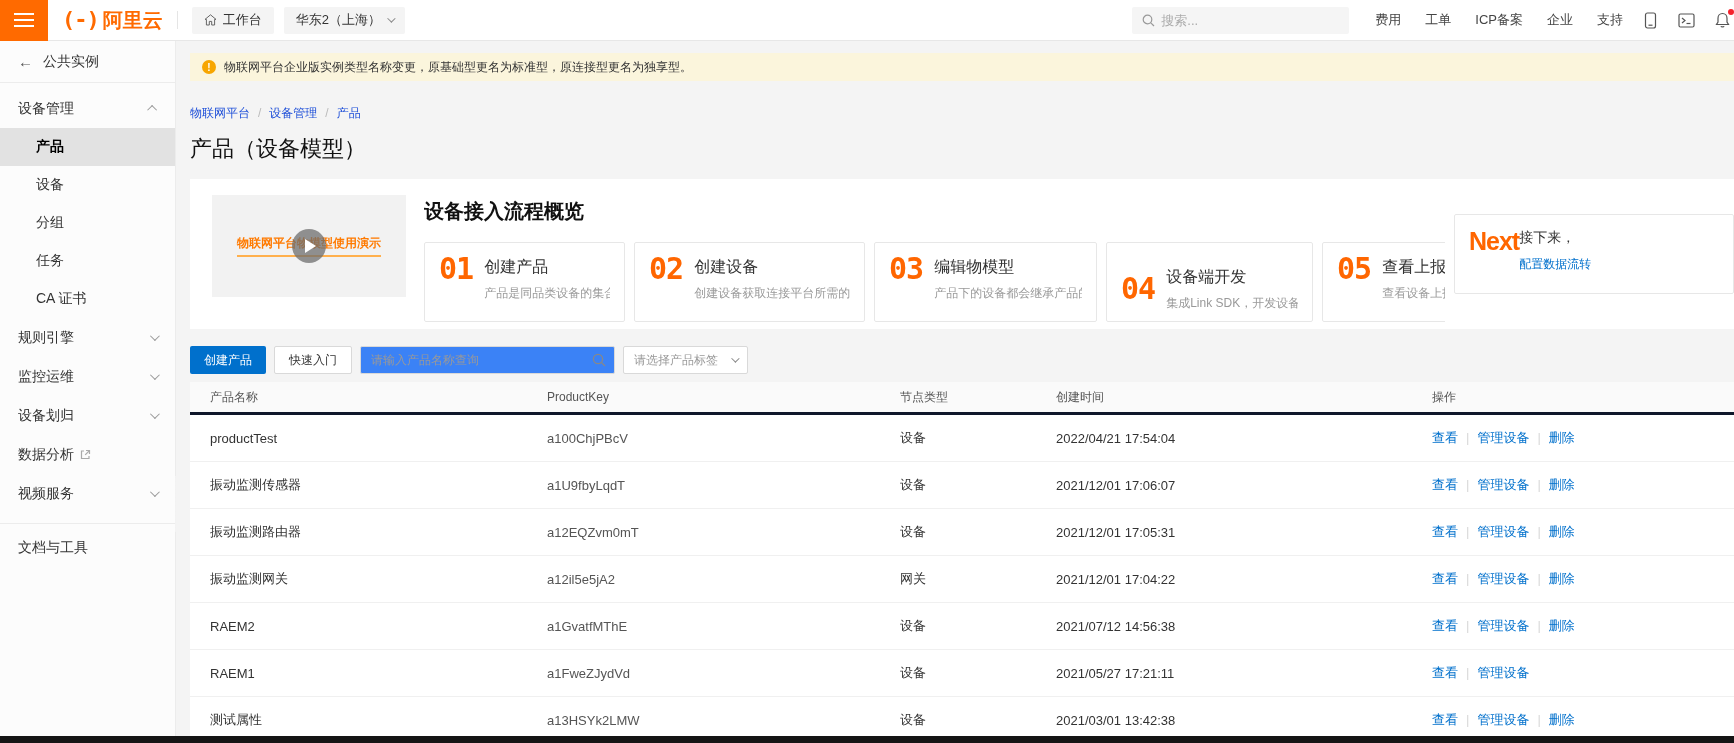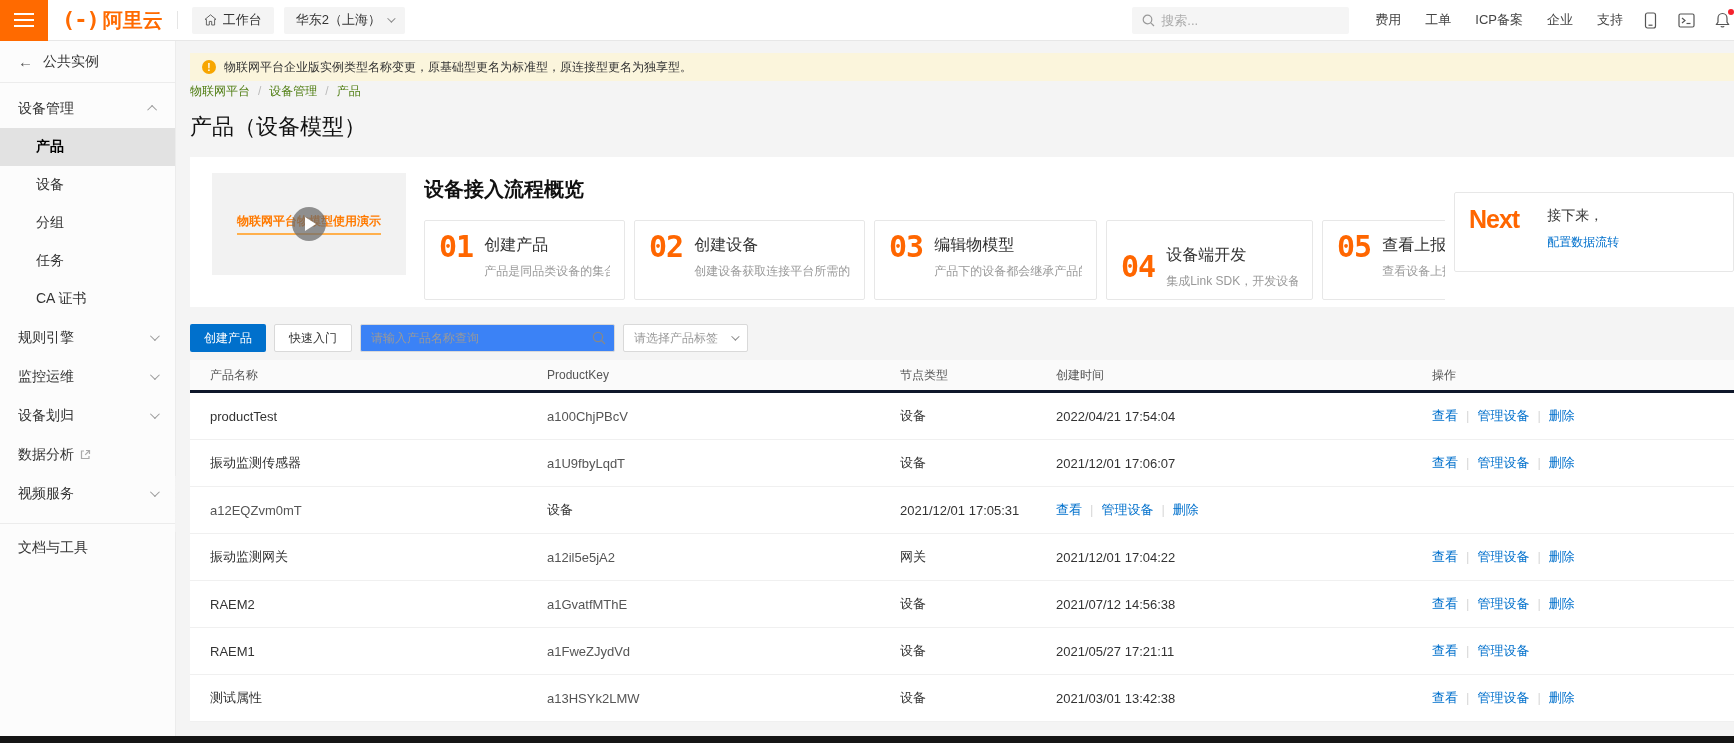--- a/index.html
+++ b/index.html
@@ -46,21 +46,21 @@
   .side-item .ext-i { display:none; margin-left:6px; }
   .side-item.ext .ext-i { display:inline-block; }
   .side-div { border-top:1px solid #ececec; margin:10px 0 4px 0; }
   .collapse-handle { position:absolute; right:-11px; top:435px; width:11px; height:56px; display:flex; align-items:center; justify-content:center; color:#bbb; font-size:14px; cursor:pointer; background:linear-gradient(to right,#f3f3f3,#eaeaea); border-radius:0 6px 6px 0; }
 
   
   .banner { height:28px; background:#fbf5dc; display:flex; align-items:center; gap:8px; padding-left:12px; font-size:12px; color:#333; }
   .warn-ic { width:14px; height:14px; border-radius:50%; background:#f7a600; color:#fff; font-size:10px; font-weight:bold; display:flex; align-items:center; justify-content:center; flex-shrink:0; }
 
   
-  .breadcrumb { margin-top:2px; font-size:12px; color:#4d7c0f; display:flex; align-items:center; }
+  .breadcrumb { margin-top:24px; font-size:12px; color:#1d4ed8; display:flex; align-items:center; }
   .crumb { cursor:pointer; }
   .crumb:not(:last-child)::after { content:"/"; color:#bbb; margin:0 8px; }
   .page-title { margin-top:12px; font-size:22px; font-weight:normal; color:#111; }
 
   
   .flow-card { margin-top:15px; background:#fff; height:150px; display:flex; overflow:hidden; }
   .video-thumb { width:194px; height:102px; margin:16px 0 0 22px; background:#f2f2f2; position:relative; display:flex; align-items:center; justify-content:center; flex-shrink:0; cursor:pointer; }
   .video-cap { color:#FF7A00; font-size:12px; font-weight:bold; border-bottom:2px solid #FFB04D; padding-bottom:3px; white-space:nowrap; }
   .play-btn { position:absolute; width:34px; height:34px; border-radius:50%; background:rgba(110,110,110,.75); display:flex; align-items:center; justify-content:center; }
   .play-btn i { display:block; width:0; height:0; border-left:11px solid #fff; border-top:7px solid transparent; border-bottom:7px solid transparent; margin-left:3px; }
@@ -68,21 +68,21 @@
   .flow-title { margin-top:19px; font-size:20px; font-weight:bold; color:#111; }
   .steps { display:flex; gap:9px; margin-top:17px; overflow:hidden; }
   .steps > div { border:1px solid #e7e7e7; border-radius:2px; height:80px; padding:14px 14px 0 14px; display:flex; flex-shrink:0; overflow:hidden; background:#fff; }
   .steps > div:nth-of-type(1){ width:201px; } .steps > div:nth-of-type(2){ width:231px; }
   .steps > div:nth-of-type(3){ width:223px; } .steps > div:nth-of-type(4){ width:207px;align-items:center; }
   .steps > div:nth-of-type(5){ width:255px; } .steps > div.next-card { width:280px; }
   .step-num { color:#FF6600; font-size:30px; font-weight:bold; line-height:24px; margin-right:11px; font-family:"DejaVu Sans Mono",monospace; letter-spacing:-1px; }
   .step-body { overflow:hidden; }
   .step-title { font-size:16px; color:#333; white-space:nowrap; }
   .step-desc { font-size:12px; color:#999; margin-top:7px; white-space:nowrap; }
-  .next-label { color:#FF6600; font-size:25px; font-weight:bold; line-height:24px; margin-right:28px; letter-spacing:-1px; }
+  .next-label { color:#FF6600; font-size:25px; font-weight:bold; line-height:24px; margin-right:0; letter-spacing:-1px; }
   .next-text { font-size:14px; color:#333; white-space:nowrap; }
   .next-link { display:block; font-size:12px; color:#0070CC; margin-top:9px; white-space:nowrap; cursor:pointer; }
 
   
   .toolbar { margin-top:17px; display:flex; align-items:center; height:28px; gap:8px; }
   .btn-primary { height:28px; padding:0 14px; background:#0070CC; color:#fff; border:0; border-radius:2px; font-size:12px; cursor:pointer; font-family:inherit; }
   .btn-default { height:28px; padding:0 14px; background:#fff; color:#333; border:1px solid #d9d9d9; border-radius:2px; font-size:12px; cursor:pointer; font-family:inherit; }
   .search-box { width:255px; height:28px; background:#3b82f6; border:1px solid #d9d9d9; border-radius:2px; display:flex; align-items:center; padding:0 8px 0 10px; }
   .search-box input { flex:1; border:0; outline:none; font-size:12px; color:#333; background:transparent; font-family:inherit; }
   .search-box input::placeholder { color:#999; }
@@ -365,20 +365,21 @@
 
           <div class="trow">
             <div class="cell-name">振动监测传感器</div>
             <div class="cell-key">a1U9fbyLqdT</div>
             <div class="cell-type">设备</div>
             <div class="cell-time">2021/12/01 17:06:07</div>
             <div class="cell-actions"><a class="tlink">查看</a><span class="sep">|</span><a class="tlink">管理设备</a><span class="sep">|</span><a class="tlink">删除</a></div>
           </div>
 
           <div class="trow">
+            <div class="cell-name">振动监测路由器</div>
             <div class="cell-key">a12EQZvm0mT</div>
             <div class="cell-type">设备</div>
             <div class="cell-time">2021/12/01 17:05:31</div>
             <div class="cell-actions"><a class="tlink">查看</a><span class="sep">|</span><a class="tlink">管理设备</a><span class="sep">|</span><a class="tlink">删除</a></div>
           </div>
 
           <div class="trow">
             <div class="cell-name">振动监测网关</div>
             <div class="cell-key">a12il5e5jA2</div>
             <div class="cell-type">网关</div>

